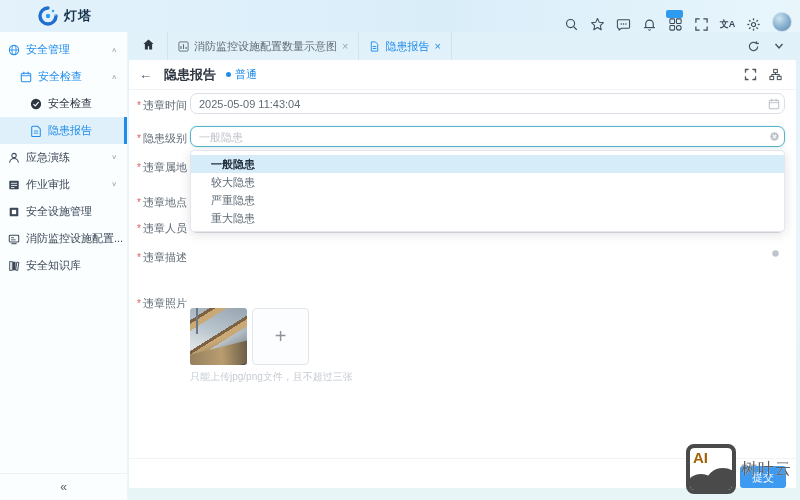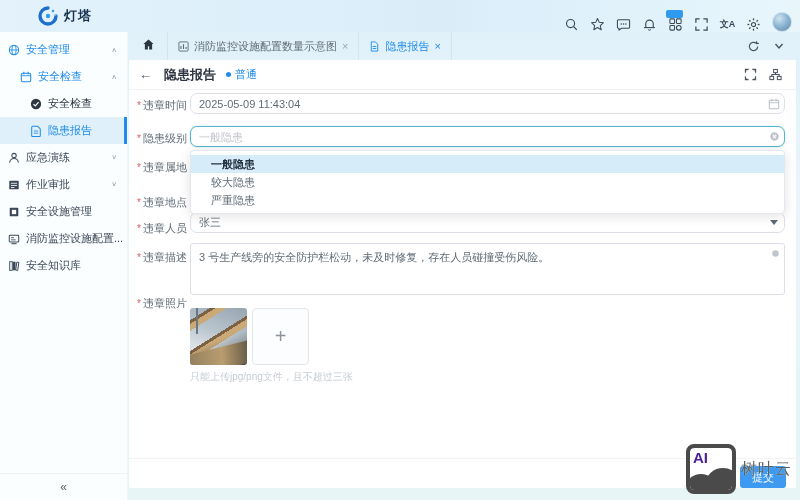--- a/index.html
+++ b/index.html
@@ -94,21 +94,21 @@
 
   
   .card-foot-line { position:absolute; left:0; top:398px; width:100%; border-top:1px solid #f1f3f5; }
   .submit-btn { position:absolute; right:10px; top:406px; width:46px; height:22px; background:#3d9af0; color:#fff;
     border:none; border-radius:3px; font-size:11px; cursor:pointer; font-family:inherit; }
 
   
   .watermark { position:absolute; right:8px; bottom:6px; display:flex; align-items:center; gap:5px; z-index:40; }
   .wm-icon { width:50px; height:50px; background:#4a4a4a; border-radius:8px; border:4px solid #4a4a4a; position:relative; overflow:hidden; }
   .wm-icon-inner { position:absolute; inset:0; background:#fff; border-radius:4px; overflow:hidden; }
-  .wm-ai { position:absolute; left:3px; top:1px; font-size:15px; font-weight:bold; color:#4c1d95; }
+  .wm-ai { position:absolute; left:3px; top:1px; font-size:15px; font-weight:bold; color:#a16207; }
   .wm-mtn { position:absolute; left:-4px; bottom:-10px; width:30px; height:26px; background:#4a4a4a; border-radius:50% 50% 0 0; }
   .wm-mtn2 { position:absolute; right:-8px; bottom:-8px; width:34px; height:30px; background:#4a4a4a; border-radius:50% 50% 0 0; }
   .wm-text { font-size:16px; font-weight:normal; color:#5a5f63; text-shadow:0 0 1px rgba(255,255,255,.8); letter-spacing:1px; }
 </style>
 </head>
 <body>
 
 <div class="screen">
 
   <div class="topbar">
@@ -366,26 +366,26 @@
     <div class="f-label" style="top:161px">
       <span class="req">*</span><span>违章人员</span>
     </div>
     <input class="f-input" style="top: 152px;" readonly="" value="张三">
     <span class="caret-down" style="left:641px; top:160px"></span>
 
     <div class="dropdown">
       <div class="dd-opt selected">一般隐患</div>
       <div class="dd-opt">较大隐患</div>
       <div class="dd-opt">严重隐患</div>
+      <div class="dd-opt">重大隐患</div>
     </div>
 
     <div class="f-label" style="top:190px">
       <span class="req">*</span><span>违章描述</span>
     </div>
-    <textarea class="f-textarea" style="top: 183px;">3 号生产线旁的安全防护栏松动，未及时修复，存在人员碰撞受伤风险。</textarea>
     <span class="in-ic" style="left:640px; top:187px">
       <svg width="9" height="9" viewBox="0 0 10 10">
           <circle cx="5" cy="5" r="3.6" fill="#c0c4cc"></circle>
         </svg>
     </span>
 
     <div class="f-label" style="top:236px">
       <span class="req">*</span><span>违章照片</span>
     </div>
     <div class="photo-thumb"></div>

